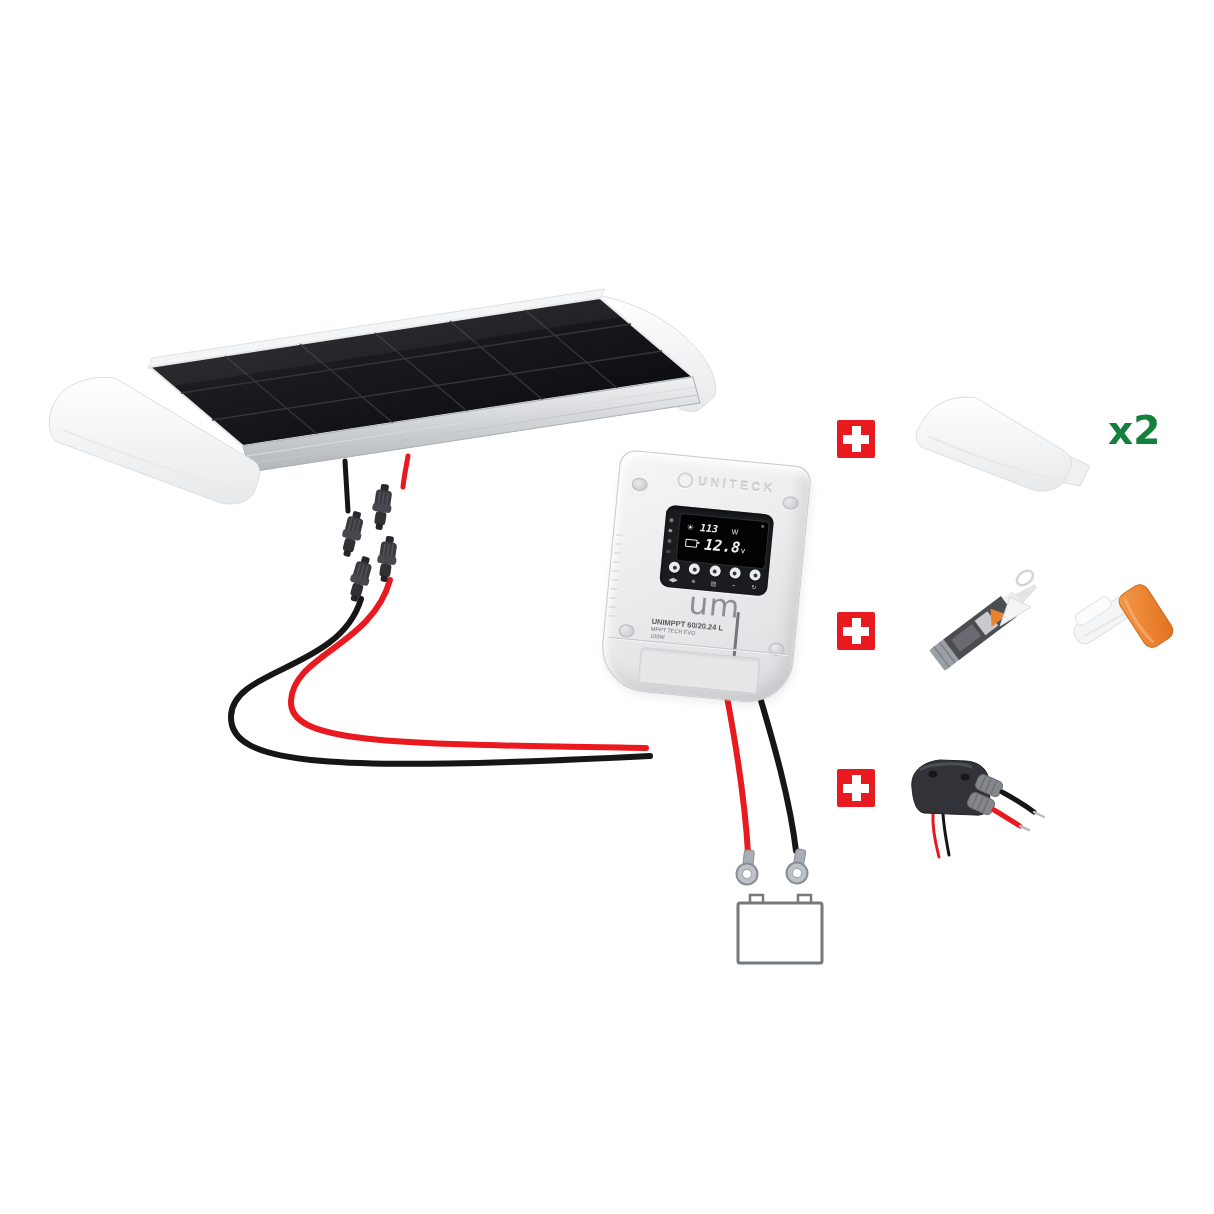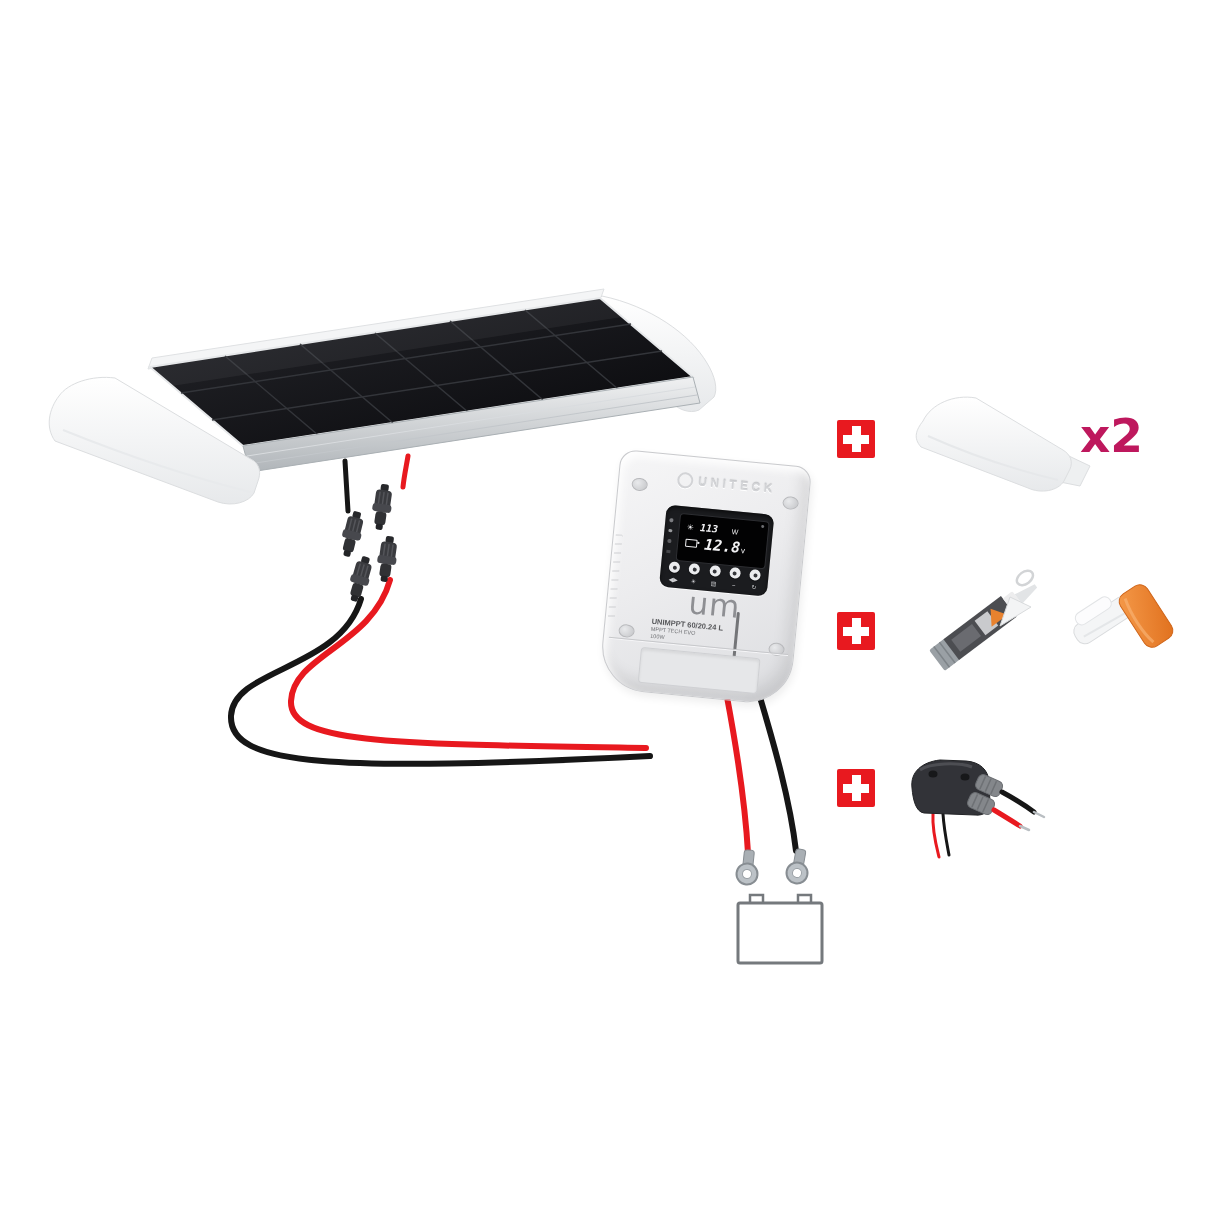--- a/index.html
+++ b/index.html
@@ -7,21 +7,21 @@
           font-family:"Liberation Sans",sans-serif;}
   .layer{position:absolute;left:0;top:0;}
 
   
   .plus{position:absolute;width:38px;height:38px;background:#e8191f;border-radius:2px;}
   .plus::before{content:"";position:absolute;left:6px;top:14.5px;width:26px;height:9px;background:#fff;}
   .plus::after{content:"";position:absolute;left:14.5px;top:6px;width:9px;height:26px;background:#fff;}
   .plus1{left:837px;top:420px;} .plus2{left:837px;top:612px;} .plus3{left:837px;top:769px;}
 
   
-  .qty{position:absolute;left:1080px;top:408px;font-size:47px;font-weight:bold;color:#be185d;
+  .qty{position:absolute;left:1108px;top:408px;font-size:39px;font-weight:bold;color:#15803d;
        font-family:"DejaVu Sans",sans-serif;}
 
   
   .controller{position:absolute;left:621px;top:449px;width:190px;height:238px;
       transform:rotate(5.5deg);transform-origin:0 0;
       background:linear-gradient(150deg,#f6f6f7 0%,#ececee 45%,#dcdde0 100%);
       border:1px solid #c9cacd;border-radius:16px 16px 46px 46px;
       box-shadow:inset 4px 5px 9px rgba(255,255,255,.95), inset -7px -9px 16px rgba(0,0,0,.10), 2px 4px 8px rgba(0,0,0,.07);}
   .ctrl-brand{position:absolute;left:58px;top:16px;display:flex;align-items:center;gap:5px;
       color:#d2d3d6;font-size:12px;font-weight:bold;letter-spacing:3.5px;

